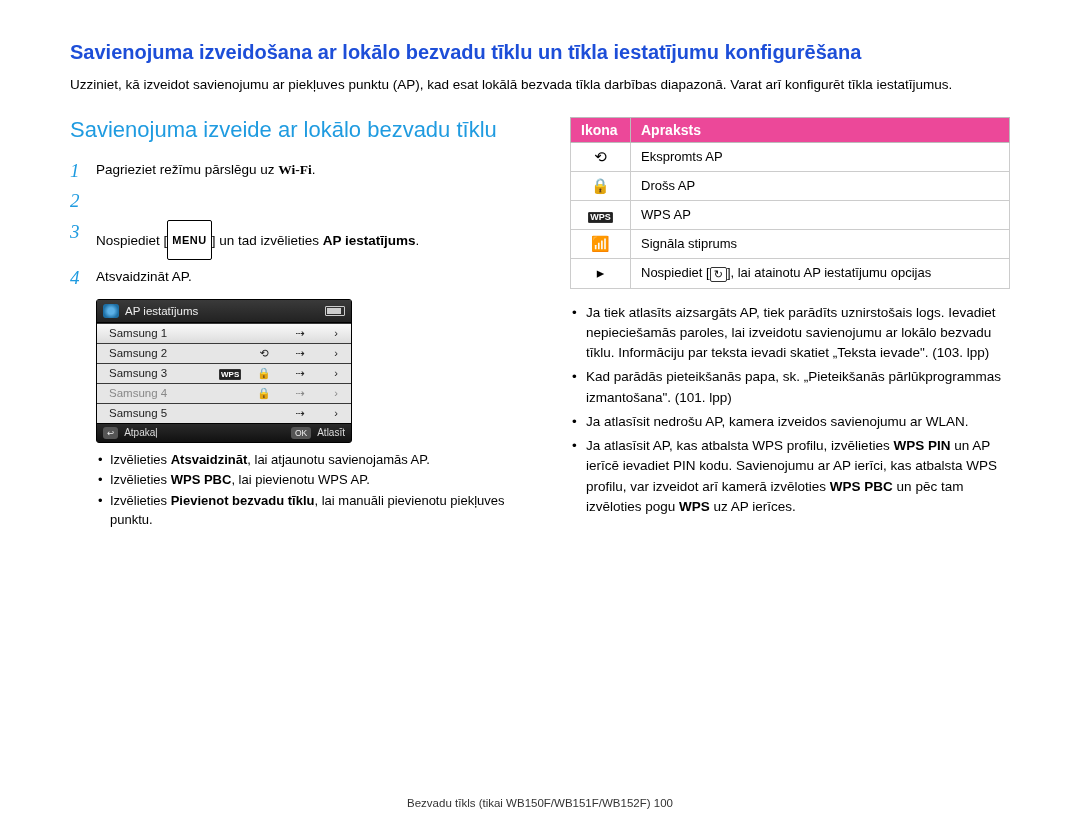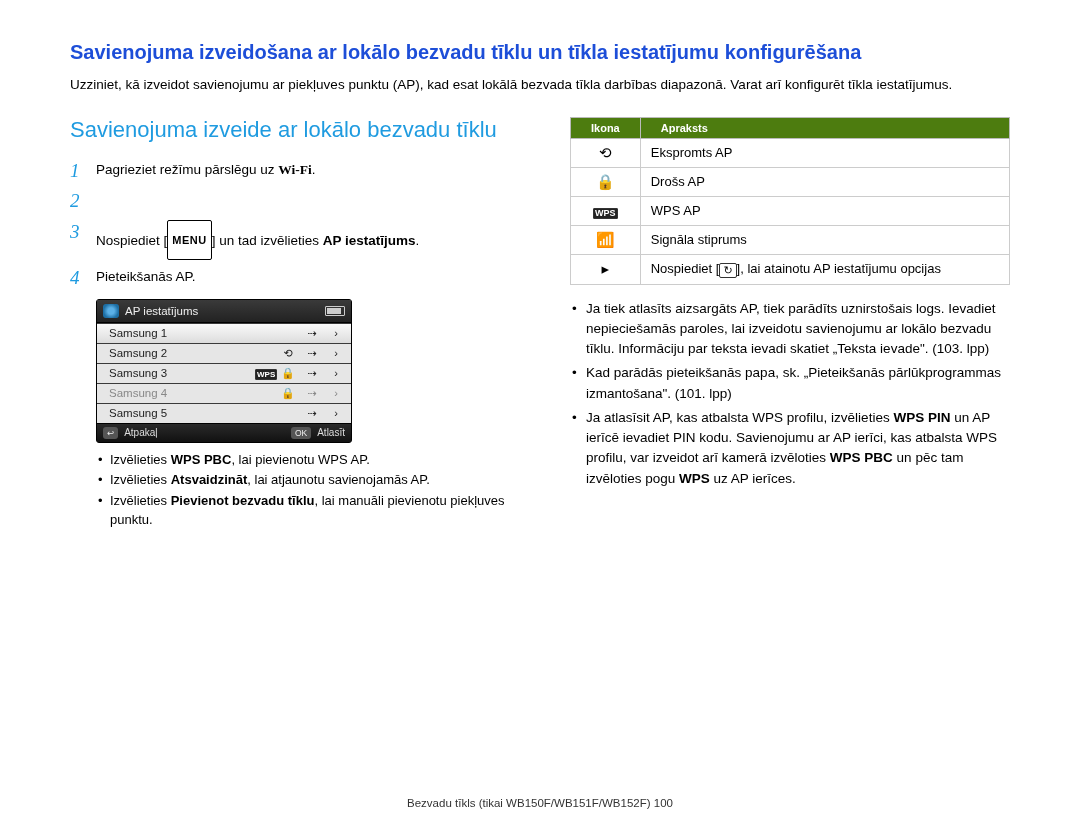--- a/index.html
+++ b/index.html
@@ -126,21 +126,21 @@
     border: 1px solid #ccc; border-radius: 1px;
     position: relative;
   }
   .ap-head .batt::after { content:""; position:absolute; top:1px; left:1px; width:14px; height:6px; background:#ccc; }
   .ap-row {
     display: flex;
     padding: 3px 6px 3px 12px;
     border-top: 1px solid #3a3a3a;
     background: #e6e6e6;
     color: #222;
-    gap: 6px;
+    gap: 18px;
   }
   .ap-row.sel { background: linear-gradient(#fafafa,#dcdcdc); }
   .ap-row.dim { color: #888; }
   .ap-row .name { flex: 1; }
   .ap-row .rico { width: 18px; text-align: center; font-size: 11px; }
   .wps-tag {
     display:inline-block; font-size:8px; font-weight:bold;
     border:1px solid #333; padding:0 1px; border-radius:1px;
     background:#222; color:#fff; line-height:9px;
   }
@@ -157,27 +157,27 @@
   .after-shot li { font-size: 13px; line-height:1.45; }
 
   
   .icon-table {
     border-collapse: collapse;
     width: 100%;
     font-size: 13px;
     margin-bottom: 14px;
   }
   .icon-table th {
-    background: #4d7c0f;
+    background: #ec4899;
     color: #fff;
     font-weight: bold;
     text-align: left;
-    padding: 4px 20px;
+    padding: 4px 10px;
     border: 1px solid #bbb;
-    font-size: 11px;
+    font-size: 14px;
   }
   .icon-table td {
     padding: 6px 10px;
     border: 1px solid #ccc;
     vertical-align: middle;
   }
   .icon-table td.ic { text-align: center; width: 60px; }
   .tbl-icon {
     display:inline-block; font-size:15px; line-height:1;
   }
@@ -223,21 +223,21 @@
 
     <div class="step">
       <div class="step-num">3</div>
       <div class="step-body">
         <span>Nospiediet [</span><span class="menu-btn">MENU</span><span>] un tad izvēlieties </span><span class="bold">AP iestatījums</span><span>.</span>
       </div>
     </div>
 
     <div class="step">
       <div class="step-num">4</div>
-      <div class="step-body">Pieteikšanās AP.</div>
+      <div class="step-body">Atsvaidzināt AP.</div>
     </div>
 
     <div class="ap-shot">
       <div class="ap-head">
         <span class="hicon"></span>
         <span>AP iestatījums</span>
         <span class="batt"></span>
       </div>
       <div class="ap-row sel">
         <span class="name">Samsung 1</span>
@@ -272,24 +272,24 @@
         <span class="fbtn">↩</span>
         <span>Atpakaļ</span>
         <span style="flex:1"></span>
         <span class="fbtn">OK</span>
         <span>Atlasīt</span>
       </div>
     </div>
 
     <ul class="sub-bullets after-shot">
       <li>
-        <span>Izvēlieties </span><b>WPS PBC</b><span>, lai pievienotu WPS AP.</span>
+        <span>Izvēlieties </span><b>Atsvaidzināt</b><span>, lai atjaunotu savienojamās AP.</span>
       </li>
       <li>
-        <span>Izvēlieties </span><b>Atsvaidzināt</b><span>, lai atjaunotu savienojamās AP.</span>
+        <span>Izvēlieties </span><b>WPS PBC</b><span>, lai pievienotu WPS AP.</span>
       </li>
       <li>
         <span>Izvēlieties </span><b>Pievienot bezvadu tīklu</b><span>, lai manuāli pievienotu piekļuves punktu.</span>
       </li>
     </ul>
   </div>
 
   <div class="col-right">
     <table class="icon-table">
       <tbody>
@@ -318,20 +318,21 @@
         <td>
           <span>Nospiediet [</span><span class="refresh-btn">↻</span><span>], lai atainotu AP iestatījumu opcijas</span>
         </td>
       </tr>
     </tbody>
       </table>
 
     <ul class="right-bullets">
       <li>Ja tiek atlasīts aizsargāts AP, tiek parādīts uznirstošais logs. Ievadiet nepieciešamās paroles, lai izveidotu savienojumu ar lokālo bezvadu tīklu. Informāciju par teksta ievadi skatiet „Teksta ievade". (103. lpp)</li>
       <li>Kad parādās pieteikšanās papa, sk. „Pieteikšanās pārlūkprogrammas izmantošana". (101. lpp)</li>
+      <li>Ja atlasīsit nedrošu AP, kamera izveidos savienojumu ar WLAN.</li>
       <li>
         <span>Ja atlasīsit AP, kas atbalsta WPS profilu, izvēlieties </span><b>WPS PIN</b><span> un AP ierīcē ievadiet PIN kodu. Savienojumu ar AP ierīci, kas atbalsta WPS profilu, var izveidot arī kamerā izvēloties </span><b>WPS PBC</b><span> un pēc tam izvēloties pogu </span><b>WPS</b><span> uz AP ierīces.</span>
       </li>
     </ul>
   </div>
 </div>
 
 <div class="footer">
   <span>Bezvadu tīkls (tikai WB150F/WB151F/WB152F)  </span><span>100</span>
 </div>

